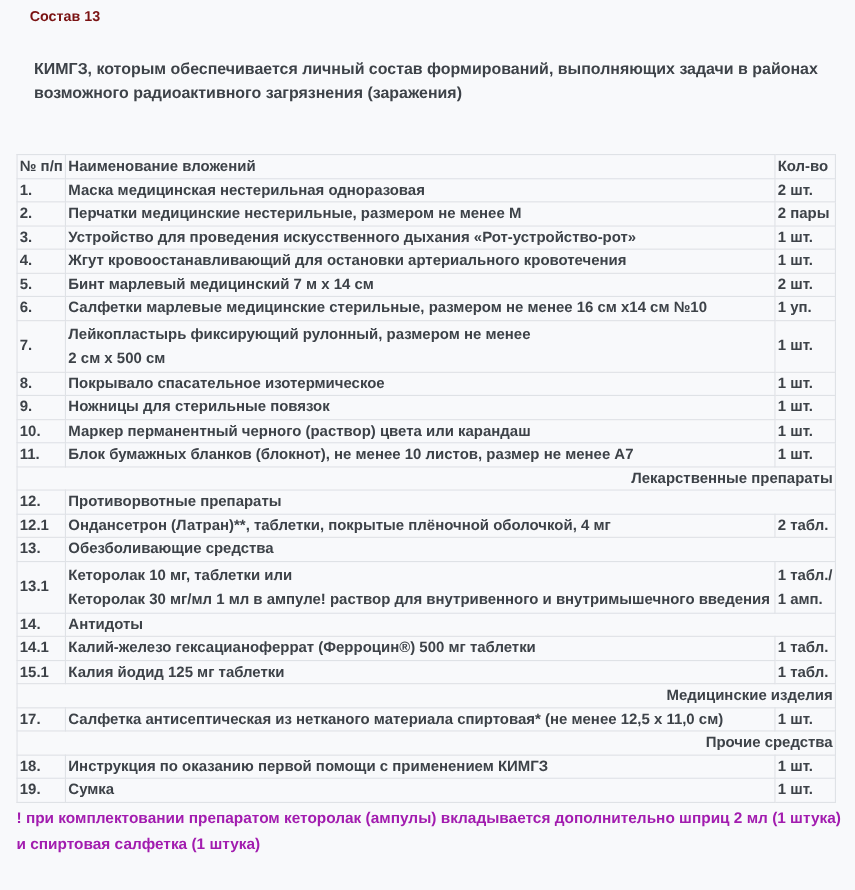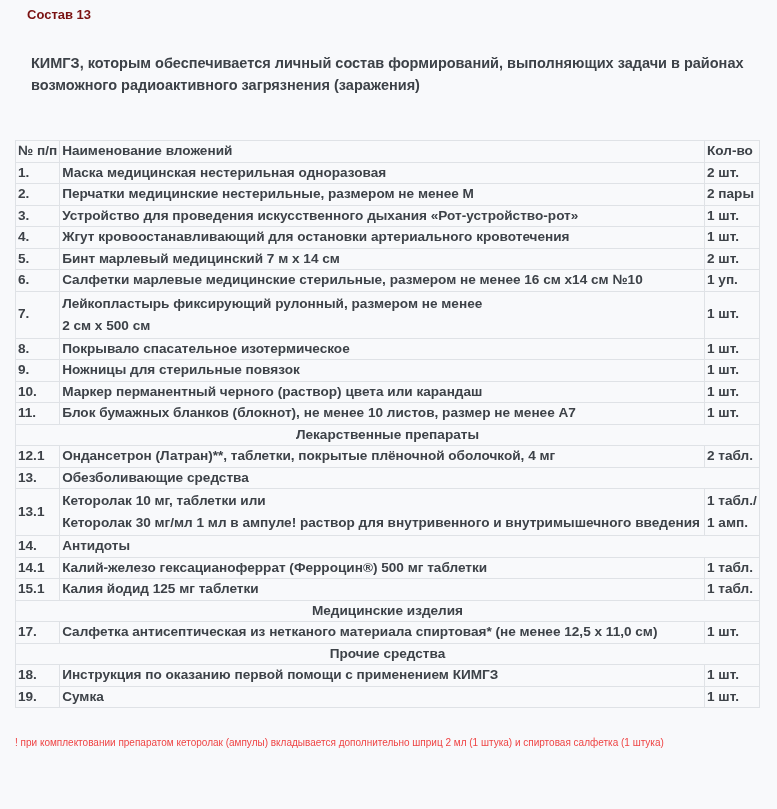--- a/index.html
+++ b/index.html
@@ -50,30 +50,30 @@
     border: 1px solid #dfe2e6;
     padding: 0 2px;
     height: 20.5px;
     line-height: 20.5px;
     vertical-align: middle;
     white-space: nowrap;
   }
   table.kit td.num { width: 36px; }
   table.kit td.qty { width: 50px; }
   table.kit td.multi { line-height: 22px; padding-top: 1px; padding-bottom: 1px; }
-  table.kit td.section { text-align: center; }
+  table.kit td.section { text-align: right; }
   .footnote {
     position: absolute;
     left: 15px;
     top: 731px;
     width: 760px;
-    font-size: 10px;
-    font-weight: normal;
+    font-size: 14px;
+    font-weight: bold;
     line-height: 24px;
-    color: #ef4444;
+    color: #a21caf;
   }
 </style>
 </head>
 <body>
 
 <div class="title">Состав 13</div>
 
 <div class="intro">КИМГЗ, которым обеспечивается личный состав формирований, выполняющих задачи в районах возможного радиоактивного загрязнения (заражения)</div>
 
 <table class="kit">
@@ -138,20 +138,24 @@
       </tr>
       <tr>
         <td class="num">11.</td>
         <td>Блок бумажных бланков (блокнот), не менее 10 листов, размер не менее А7</td>
         <td class="qty">1 шт.</td>
       </tr>
       <tr>
         <td class="section" colspan="3">Лекарственные препараты</td>
       </tr>
       <tr>
+        <td class="num">12.</td>
+        <td colspan="2">Противорвотные препараты</td>
+      </tr>
+      <tr>
         <td class="num">12.1</td>
         <td>Ондансетрон (Латран)**, таблетки, покрытые плёночной оболочкой, 4 мг</td>
         <td class="qty">2 табл.</td>
       </tr>
       <tr>
         <td class="num">13.</td>
         <td colspan="2">Обезболивающие средства</td>
       </tr>
       <tr>
         <td class="num">13.1</td>

